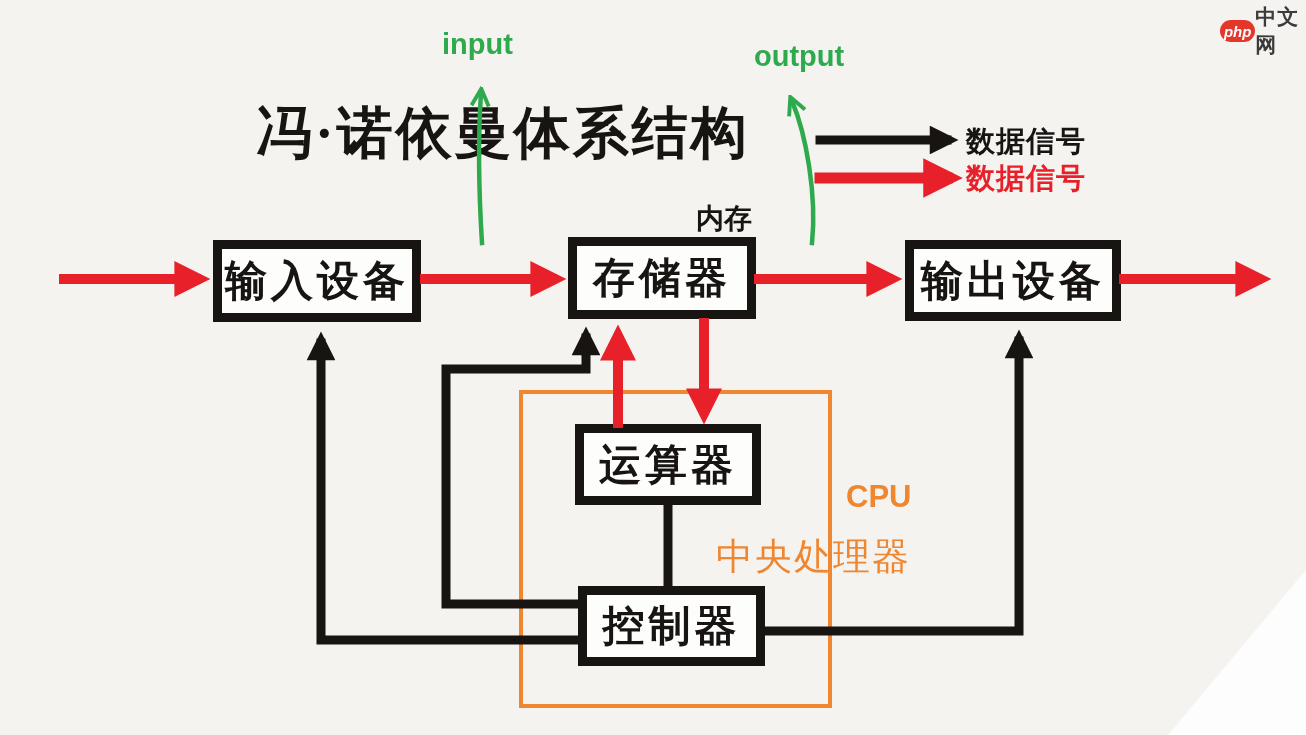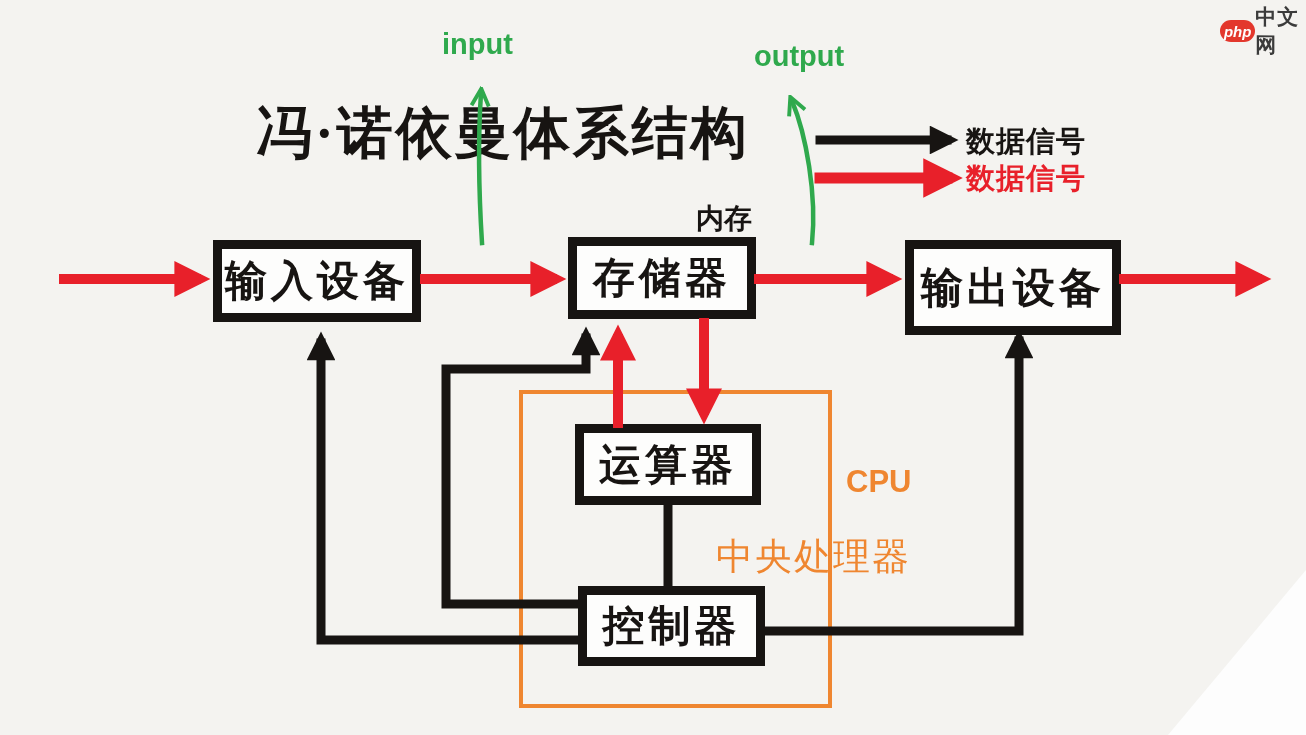--- a/index.html
+++ b/index.html
@@ -29,21 +29,21 @@
     position:absolute;font-family:"Liberation Serif","DejaVu Serif",serif;
     font-size:29px;font-weight:700;letter-spacing:1px;white-space:nowrap;
   }
   .legend-label.control{left:966px;top:122px;color:var(--black);}
   .legend-label.data{left:966px;top:159px;color:var(--red);}
   .mem-tag{
     position:absolute;left:696px;top:200px;font-size:28px;font-weight:bold;
     color:var(--black);white-space:nowrap;
   }
   .cpu-label{
-    position:absolute;left:846px;top:464px;font-size:31px;font-weight:bold;
+    position:absolute;left:846px;top:479px;font-size:31px;font-weight:bold;
     color:var(--orange);white-space:nowrap;
   }
   .cpu-full{
     position:absolute;left:716px;top:532px;font-size:37px;letter-spacing:2px;
     font-family:"Liberation Serif","DejaVu Serif",serif;
     color:var(--orange);white-space:nowrap;
   }
   
   .logo{position:absolute;left:1220px;top:3px;display:flex;align-items:center;}
   .logo-badge{
@@ -56,21 +56,21 @@
   .node{
     position:absolute;box-sizing:border-box;background:var(--box_bg);
     border:9px solid var(--black);
     display:flex;align-items:center;justify-content:center;
     font-family:"Liberation Serif","DejaVu Serif",serif;
     font-size:42px;font-weight:600;letter-spacing:4px;color:var(--black);
     white-space:nowrap;
   }
   .node.input-device{left:213px;top:240px;width:208px;height:82px;}
   .node.memory{left:568px;top:237px;width:188px;height:82px;}
-  .node.output-device{left:905px;top:240px;width:216px;height:95px;}
+  .node.output-device{left:905px;top:240px;width:216px;height:81px;}
   .node.alu{left:575px;top:424px;width:186px;height:81px;}
   .node.controller{left:578px;top:586px;width:187px;height:80px;}
   .cpu-rect{
     position:absolute;left:519px;top:390px;width:313px;height:318px;
     box-sizing:border-box;border:4px solid var(--orange);background:transparent;
   }
   
   svg.wires{position:absolute;left:0;top:0;pointer-events:none;}
   path.wire{fill:none;stroke-linecap:square;stroke-linejoin:miter;}
   .stroke-red{stroke:var(--red);}

